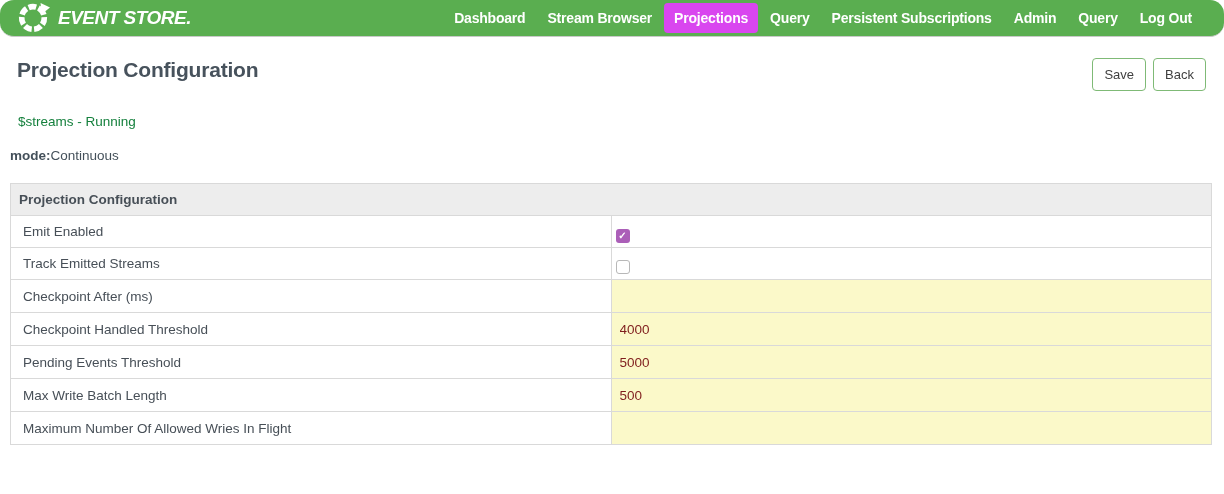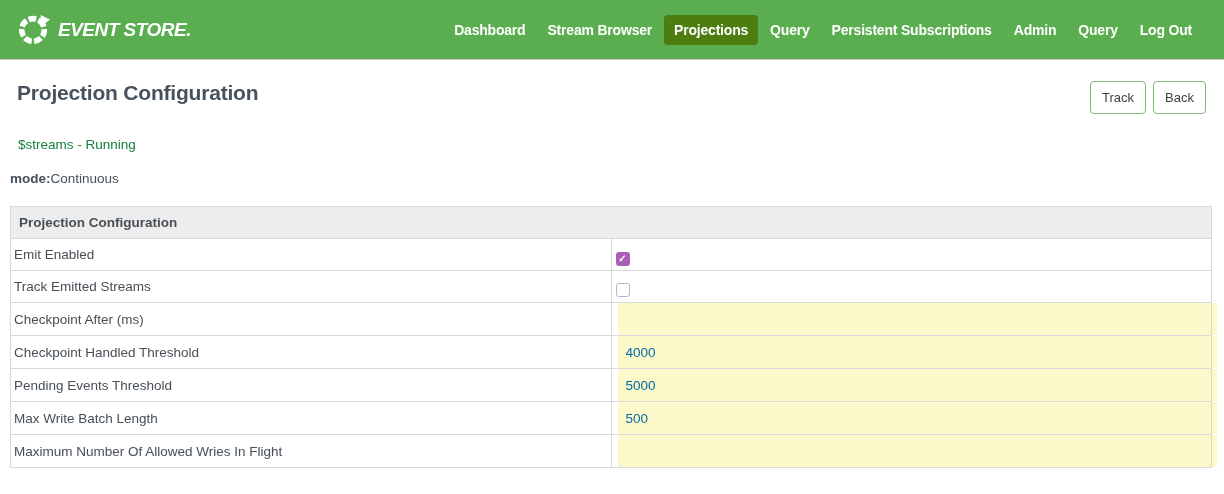--- a/index.html
+++ b/index.html
@@ -4,26 +4,27 @@
 <style>
   * { margin: 0; padding: 0; box-sizing: border-box; }
   html, body {
     width: 1224px; height: 494px;
     background: #ffffff;
     font-family: "Liberation Sans", sans-serif;
     overflow: hidden;
   }
   
   .navbar {
-    height: 60px;
+    height: 37px;
     background: #5aae50;
     display: flex;
     align-items: center;
     padding: 0 22px 0 16px;
     border-bottom: 1px solid #c9c9c9;
+    border-radius: 14px;
   }
   .logo {
     display: flex;
     align-items: center;
     gap: 8px;
     cursor: pointer;
   }
   .logo svg { display: block; }
   .logo-text {
     color: #ffffff;
@@ -42,21 +43,21 @@
   .nav-item {
     color: #ffffff;
     font-size: 14px;
     font-weight: bold;
     letter-spacing: -0.2px;
     padding: 7px 10px;
     border-radius: 4px;
     cursor: pointer;
     white-space: nowrap;
   }
-  .nav-item.active { background: #4d7c0f; }
+  .nav-item.active { background: #d946ef; }
 
   
   .page-header {
     display: flex;
     align-items: flex-start;
     justify-content: space-between;
     padding: 21px 18px 0 17px;
   }
   .page-title {
     font-size: 21px;
@@ -108,34 +109,33 @@
     padding: 0 0 0 8px;
     height: 32px;
     border-bottom: 1px solid #d9d9d9;
   }
   .config-table td {
     height: 32px;
     font-size: 13.5px;
     color: #474f57;
     border-bottom: 1px solid #d9d9d9;
   }
-  td.label-cell { padding-left: 3px; width: 790px; }
+  td.label-cell { padding-left: 12px; width: 790px; }
   td.value-cell { border-left: 1px solid #d9d9d9; padding: 0; }
   .cell-input {
     display: block;
     width: 100%;
     height: 32px;
     border: none;
     outline: none;
     background: #fbf9c9;
     padding-left: 8px;
     font-family: "Liberation Sans", sans-serif;
     font-size: 13.5px;
-    color: #0369a1;
-    margin-left: 6px;
+    color: #7f1d1d;
   }
   .checkbox {
     display: inline-flex;
     align-items: center;
     justify-content: center;
     width: 14px; height: 14px;
     margin: 9px 0 0 4px;
     border-radius: 3px;
     cursor: pointer;
   }
@@ -174,21 +174,21 @@
       <div class="nav-item">Persistent Subscriptions</div>
       <div class="nav-item">Admin</div>
       <div class="nav-item">Query</div>
       <div class="nav-item">Log Out</div>
     </div>
 </div>
 
 <div class="page-header">
   <div class="page-title">Projection Configuration</div>
   <div class="header-buttons">
-    <button class="btn">Track</button>
+    <button class="btn">Save</button>
     <button class="btn">Back</button>
   </div>
 </div>
 
 <div class="status-line">$streams - Running</div>
 
 <div class="mode-line">
   <span class="mode-label">mode:</span><span>Continuous</span>
 </div>
 

